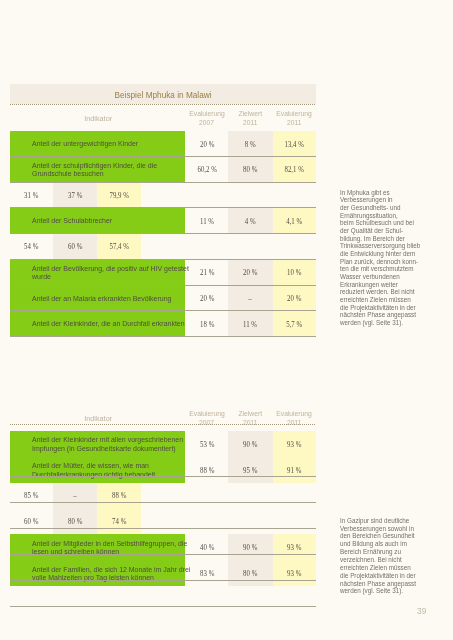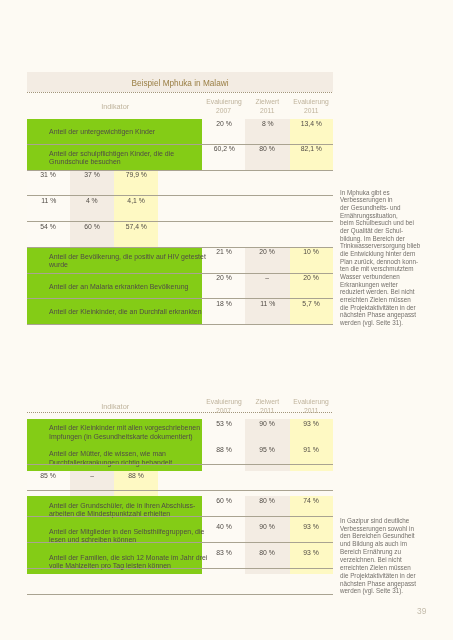--- a/index.html
+++ b/index.html
@@ -9,21 +9,21 @@
     background: #fdfaf3;
     font-family: "Liberation Sans", sans-serif;
     overflow: hidden;
     position: relative;
     -webkit-font-smoothing: antialiased;
     text-rendering: optimizeLegibility;
   }
   .page { position:absolute; left:0; top:0; width:453px; height:640px;
           will-change:transform; }
 
-  .tbl { position:absolute; width:306px; left:27px; }
+  .tbl { position:absolute; width:306px; left:10px;margin-top:12px; }
 
   .tbl-title {
     height:19.8px; background:#f3ece3;
     display:flex; align-items:center; justify-content:center;
   }
   .tbl-title span {
     color:#9a7f44; font-size:9.0px; line-height:9.0px;
     transform: scaleX(0.915); transform-origin:center center;
     display:inline-block; padding-top:2.7px;
   }
@@ -42,21 +42,21 @@
 
   .c-ind { width:175.4px; }
   .c-v1  { width:42.8px; }
   .c-v2  { width:44.4px; }
   .c-v3  { width:43.4px; }
 
   .row .c-ind { background:#84cc16; padding-left:22px; display:flex; align-items:center; }
   .row .c-v1  { background:#fdfaf4; }
   .row .c-v2  { background:#f3ece3; }
   .row .c-v3  { background:#fef9c3; }
-  .row .c-v1, .row .c-v2, .row .c-v3 { display:flex; align-items:flex-start; justify-content:center; }
+  .row .c-v1, .row .c-v2, .row .c-v3 { display:flex; align-items:center; justify-content:center;font-family:Liberation Serif, serif; }
 
   .ind-txt { color:#514c46; font-size:7.9px; line-height:8.7px;
              transform:scaleX(0.883) translateY(1.35px); transform-origin:left center; }
   .ind-txt div { white-space:nowrap; }
   .val { color:#514c46; font-size:7.9px; line-height:8px;
          transform:scaleX(0.867) translateY(0.8px); transform-origin:center center; display:inline-block; }
 
   .note { position:absolute; color:#74706b; font-size:7.0px;
           transform:scaleX(0.900); transform-origin:left top; }
   .note div { white-space:nowrap; }
@@ -129,20 +129,25 @@
           <span class="val">31 %</span>
         </div>
     <div class="c-v2">
           <span class="val">37 %</span>
         </div>
     <div class="c-v3">
           <span class="val">79,9 %</span>
         </div>
   </div>
   <div class="row" style="height:25.737px">
+    <div class="c-ind">
+          <div class="ind-txt">
+      <div>Anteil der Schulabbrecher</div>
+    </div>
+        </div>
     <div class="c-v1">
           <span class="val">11 %</span>
         </div>
     <div class="c-v2">
           <span class="val">4 %</span>
         </div>
     <div class="c-v3">
           <span class="val">4,1 %</span>
         </div>
   </div>
@@ -294,26 +299,20 @@
           <span class="val">85 %</span>
         </div>
     <div class="c-v2">
           <span class="val">–</span>
         </div>
     <div class="c-v3">
           <span class="val">88 %</span>
         </div>
   </div>
   <div class="row" style="height:25.932px">
-    <div class="c-ind">
-          <div class="ind-txt">
-      <div>Anteil der Grundschüler, die in ihren Abschluss-</div>
-      <div>arbeiten die Mindestpunktzahl erhielten</div>
-    </div>
-        </div>
     <div class="c-v1">
           <span class="val">60 %</span>
         </div>
     <div class="c-v2">
           <span class="val">80 %</span>
         </div>
     <div class="c-v3">
           <span class="val">74 %</span>
         </div>
   </div>

